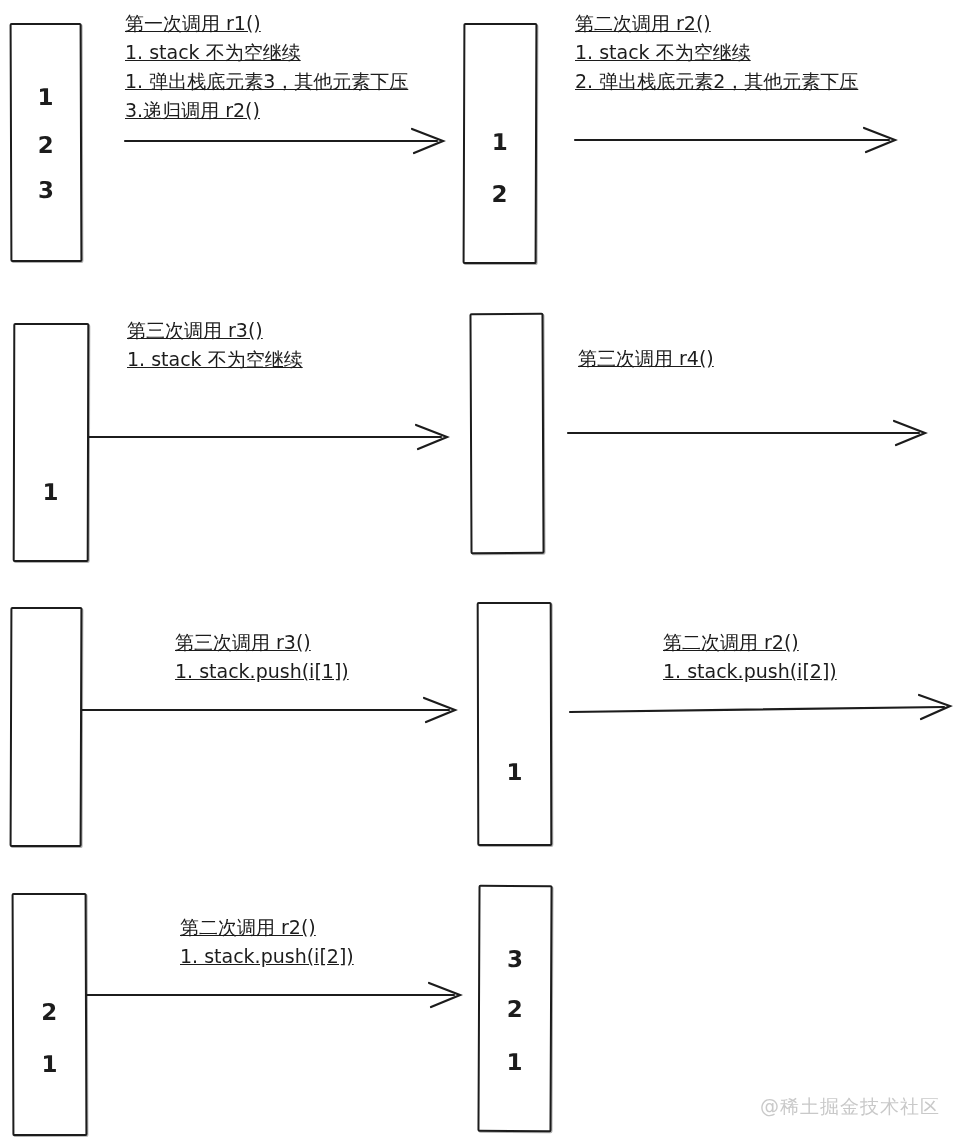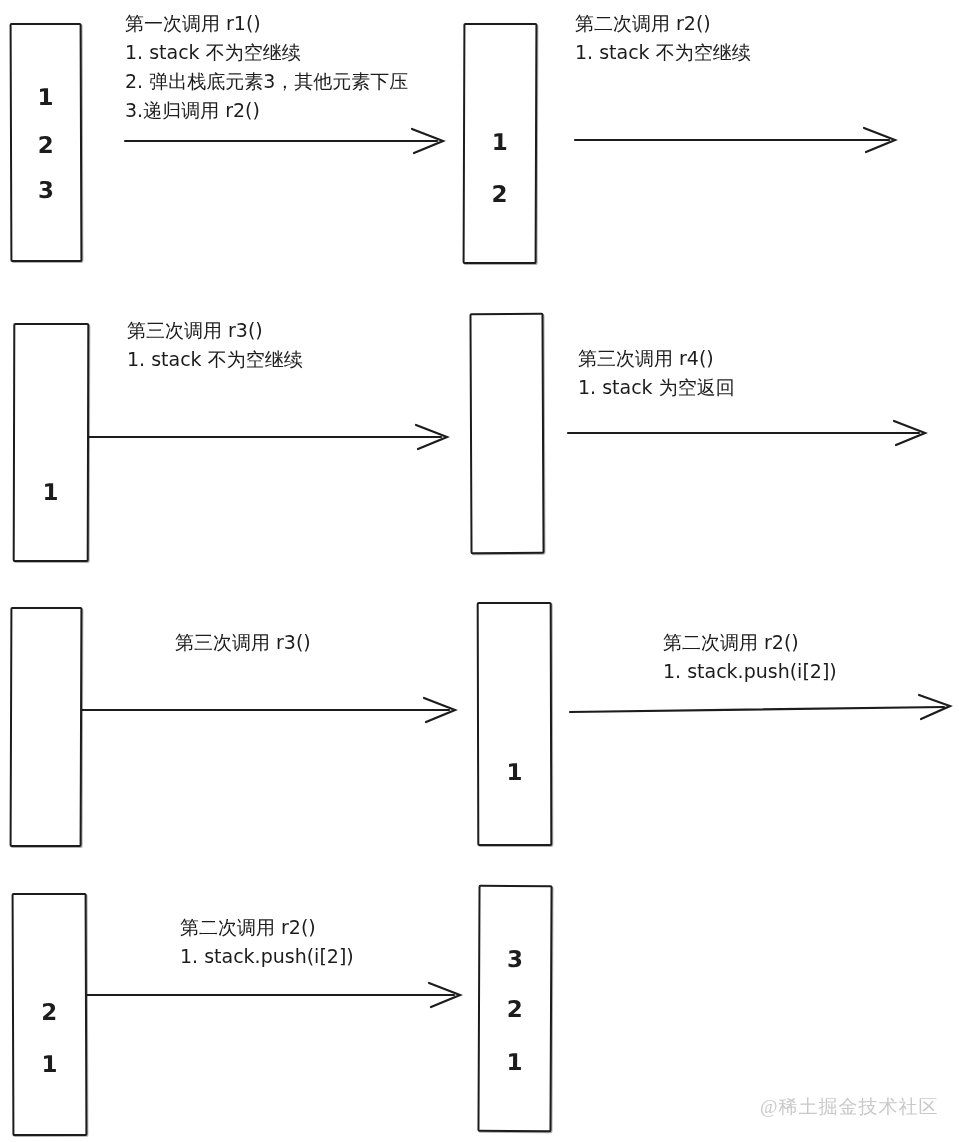--- a/index.html
+++ b/index.html
@@ -46,30 +46,30 @@
     font-size: 23px;
     font-weight: 600;
     letter-spacing: 0.5px;
   }
   .note {
     position: absolute;
     font-size: 19px;
     line-height: 29px;
     white-space: nowrap;
     font-weight: 500;
+    text-decoration: underline;
   }
   .note-title, .note-line { white-space: nowrap; }
   .watermark {
     position: absolute;
     left: 760px;
     top: 1094px;
     font-size: 19px;
     color: #c9c9c9;
     letter-spacing: 1px;
-    font-family: Liberation Serif, serif;
   }
 </style>
 </head>
 <body>
 
 <div class="canvas">
 
   <svg class="arrows" width="959" height="1142" viewBox="0 0 959 1142">
     <g class="arrow">
       <line x1="125" y1="141" x2="437" y2="141"></line>
@@ -103,54 +103,55 @@
 
   <div class="stack" style="left:10px;top:23px;width:68px;height:235px;transform:rotate(-0.2deg)">
     <span class="cell" style="top:59px">1</span>
     <span class="cell" style="top:107px">2</span>
     <span class="cell" style="top:152px">3</span>
   </div>
 
   <div class="note" style="left:125px;top:9px">
     <div class="note-title">第一次调用 r1()</div>
     <div class="note-line">1. stack 不为空继续</div>
-    <div class="note-line">2. 弹出栈底元素3，其他元素下压</div>
+    <div class="note-line">1. 弹出栈底元素3，其他元素下压</div>
     <div class="note-line">3.递归调用 r2()</div>
   </div>
 
   <div class="stack" style="left:463px;top:23px;width:70px;height:237px;transform:rotate(0.2deg)">
     <span class="cell" style="top:104px">1</span>
     <span class="cell" style="top:156px">2</span>
   </div>
 
   <div class="note" style="left:575px;top:9px">
     <div class="note-title">第二次调用 r2()</div>
     <div class="note-line">1. stack 不为空继续</div>
+    <div class="note-line">2. 弹出栈底元素2，其他元素下压</div>
   </div>
 
   <div class="stack" style="left:13px;top:323px;width:72px;height:235px;transform:rotate(0.15deg)">
     <span class="cell" style="top:154px">1</span>
   </div>
 
   <div class="note" style="left:127px;top:316px">
     <div class="note-title">第三次调用 r3()</div>
     <div class="note-line">1. stack 不为空继续</div>
   </div>
 
   <div class="stack" style="left:470px;top:313px;width:70px;height:237px;transform:rotate(-0.25deg)"></div>
 
   <div class="note" style="left:578px;top:344px">
     <div class="note-title">第三次调用 r4()</div>
-    <div class="note-line">1. stack 为空返回</div>
   </div>
 
   <div class="stack" style="left:10px;top:607px;width:68px;height:236px;transform:rotate(0.2deg)"></div>
 
   <div class="note" style="left:175px;top:628px">
     <div class="note-title">第三次调用 r3()</div>
+    <div class="note-line">1. stack.push(i[1])</div>
   </div>
 
   <div class="stack" style="left:477px;top:602px;width:71px;height:240px;transform:rotate(-0.15deg)">
     <span class="cell" style="top:155px">1</span>
   </div>
 
   <div class="note" style="left:663px;top:628px">
     <div class="note-title">第二次调用 r2()</div>
     <div class="note-line">1. stack.push(i[2])</div>
   </div>

